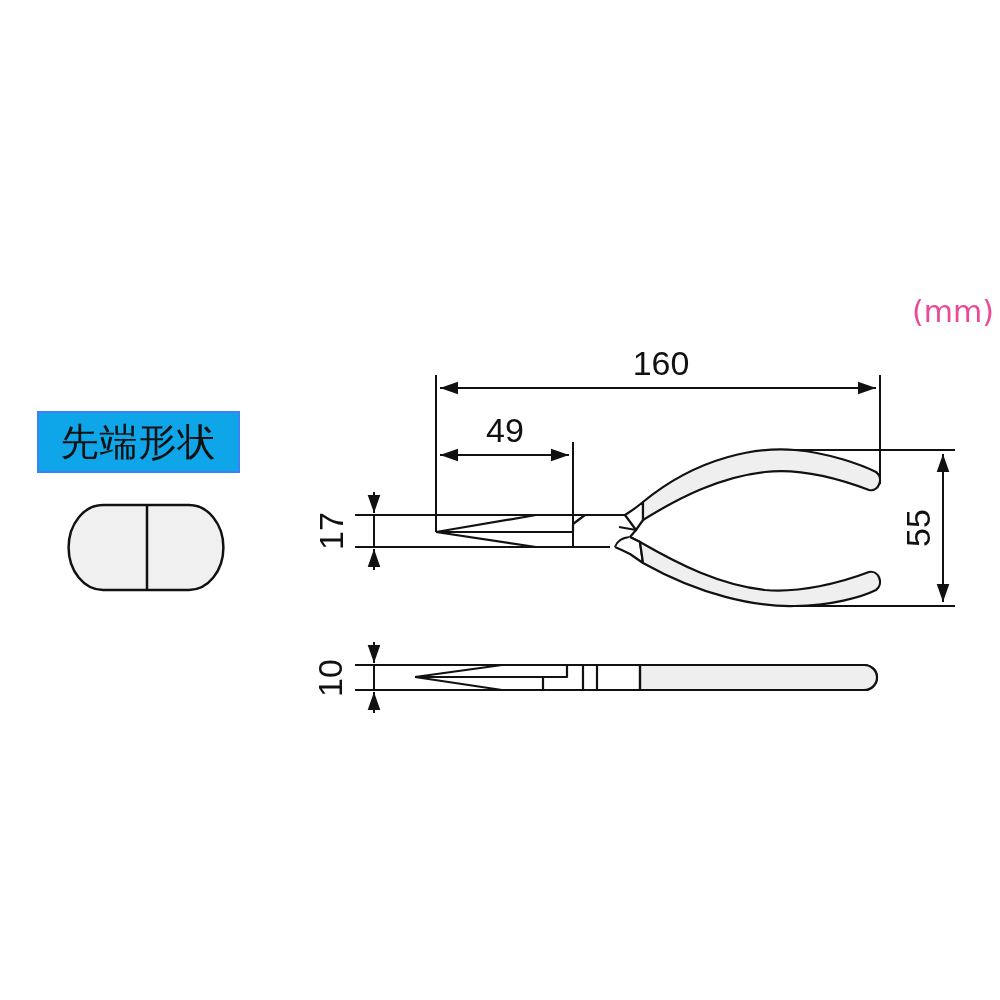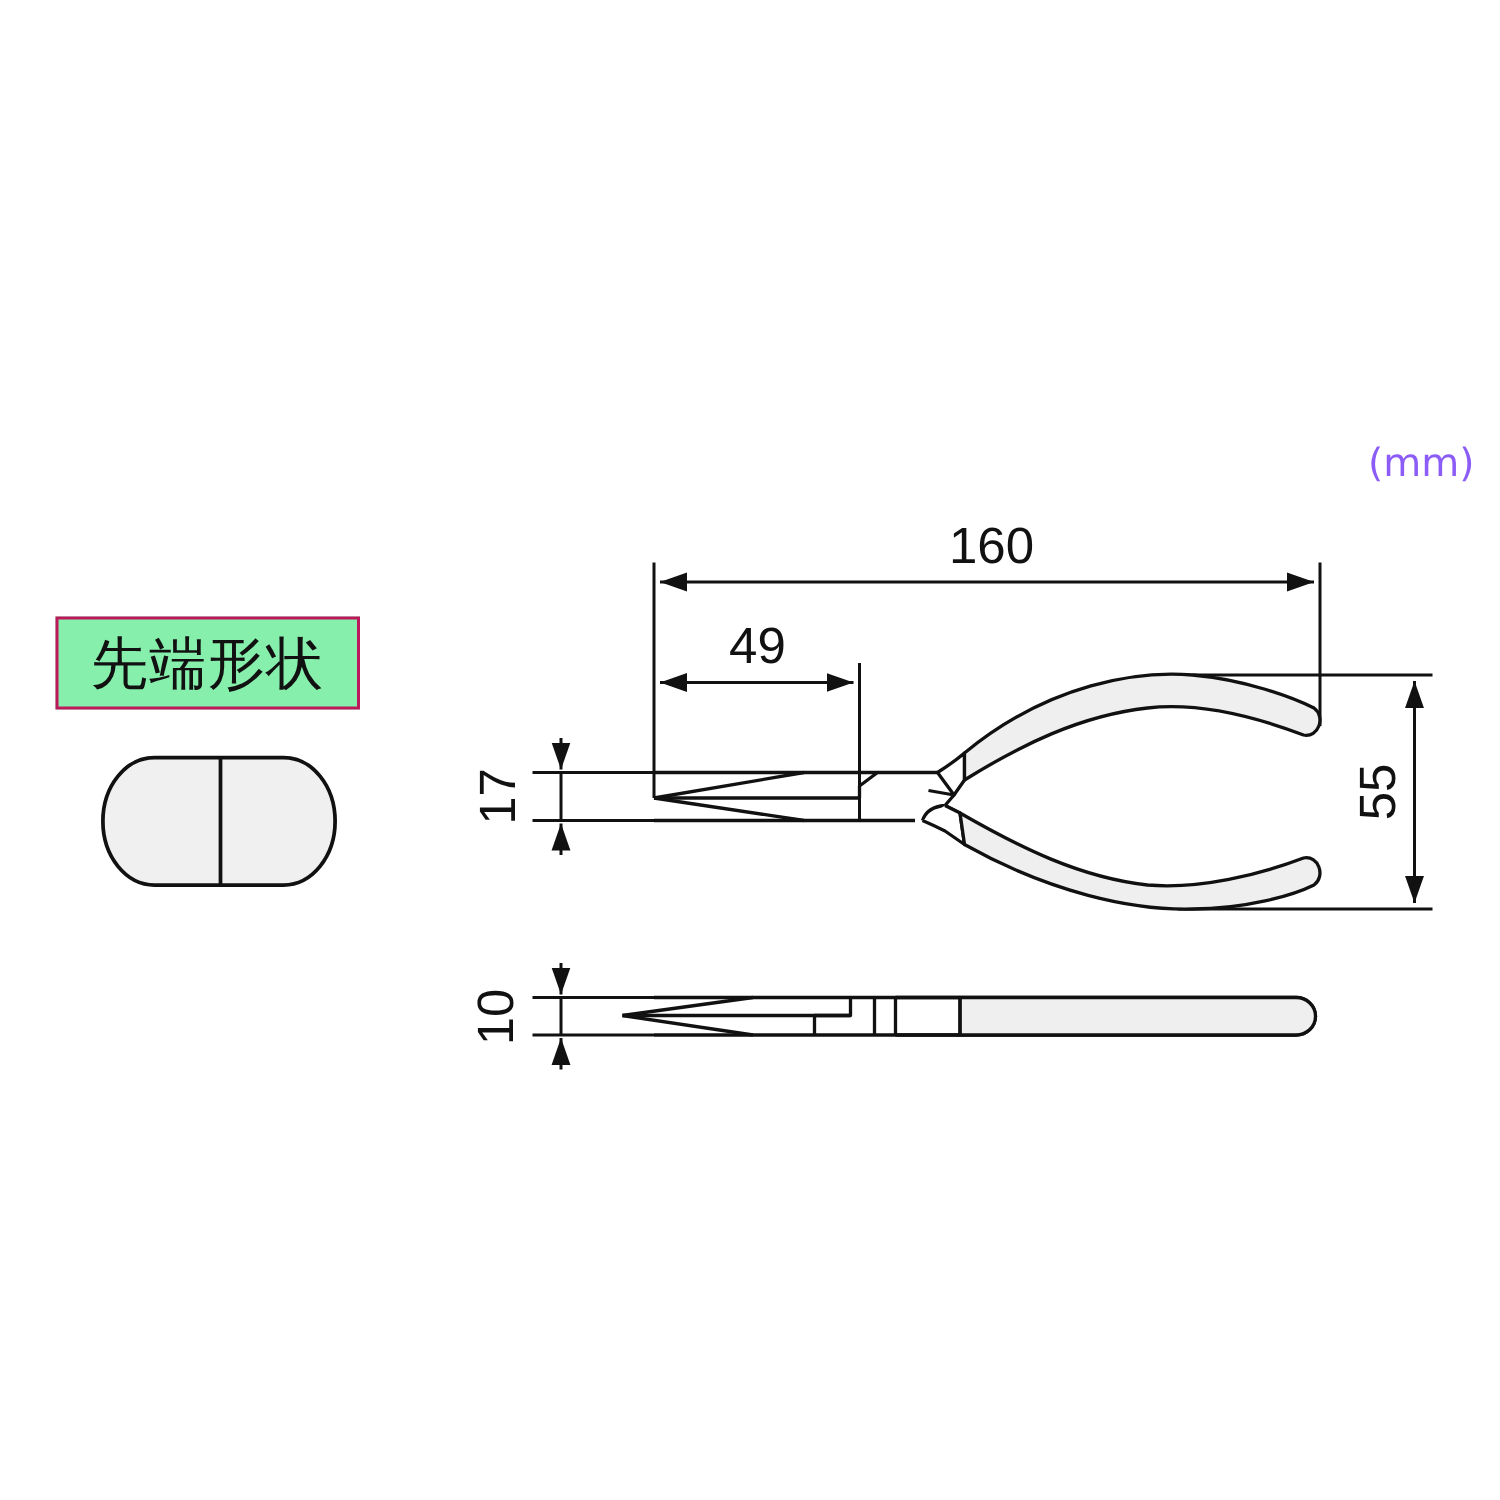--- a/index.html
+++ b/index.html
@@ -1,22 +1,22 @@
 <!DOCTYPE html>
 <html><head>
   <meta charset="utf-8">
   <style>
     html, body { margin: 0; padding: 0; background: #ffffff; }
     body { width: 1000px; height: 1000px; position: relative; overflow: hidden;
            font-family: "Liberation Sans", "DejaVu Sans", sans-serif; }
     #drawing { position: absolute; left: 0; top: 0; }
-    .unit { position: absolute; left: 912px; top: 294px; font-size: 26px; color: #8b5cf6;
+    .unit { position: absolute; left: 912px; top: 294px; font-size: 30px; color: #ec4899;
             font-family: "DejaVu Sans", sans-serif; letter-spacing: 0px; text-align: right; }
     .tip-label-box { position: absolute; left: 37px; top: 411px; width: 203px; height: 62px;
-                     border: 2px solid #be185d; box-sizing: border-box; background: #86efac;
+                     border: 2px solid #3b82f6; box-sizing: border-box; background: #0ea5e9;
                      display: flex; align-items: center; justify-content: center; }
     .tip-label { font-size: 38px; color: #111; font-family: "DejaVu Sans", sans-serif; letter-spacing: 1px; }
     .dim { font-family: "Liberation Sans", sans-serif; fill: #111; font-size: 34px; }
   </style>
 </head>
 <body>
 
 <div class="unit">(mm)</div>
 
 <div class="tip-label-box">

